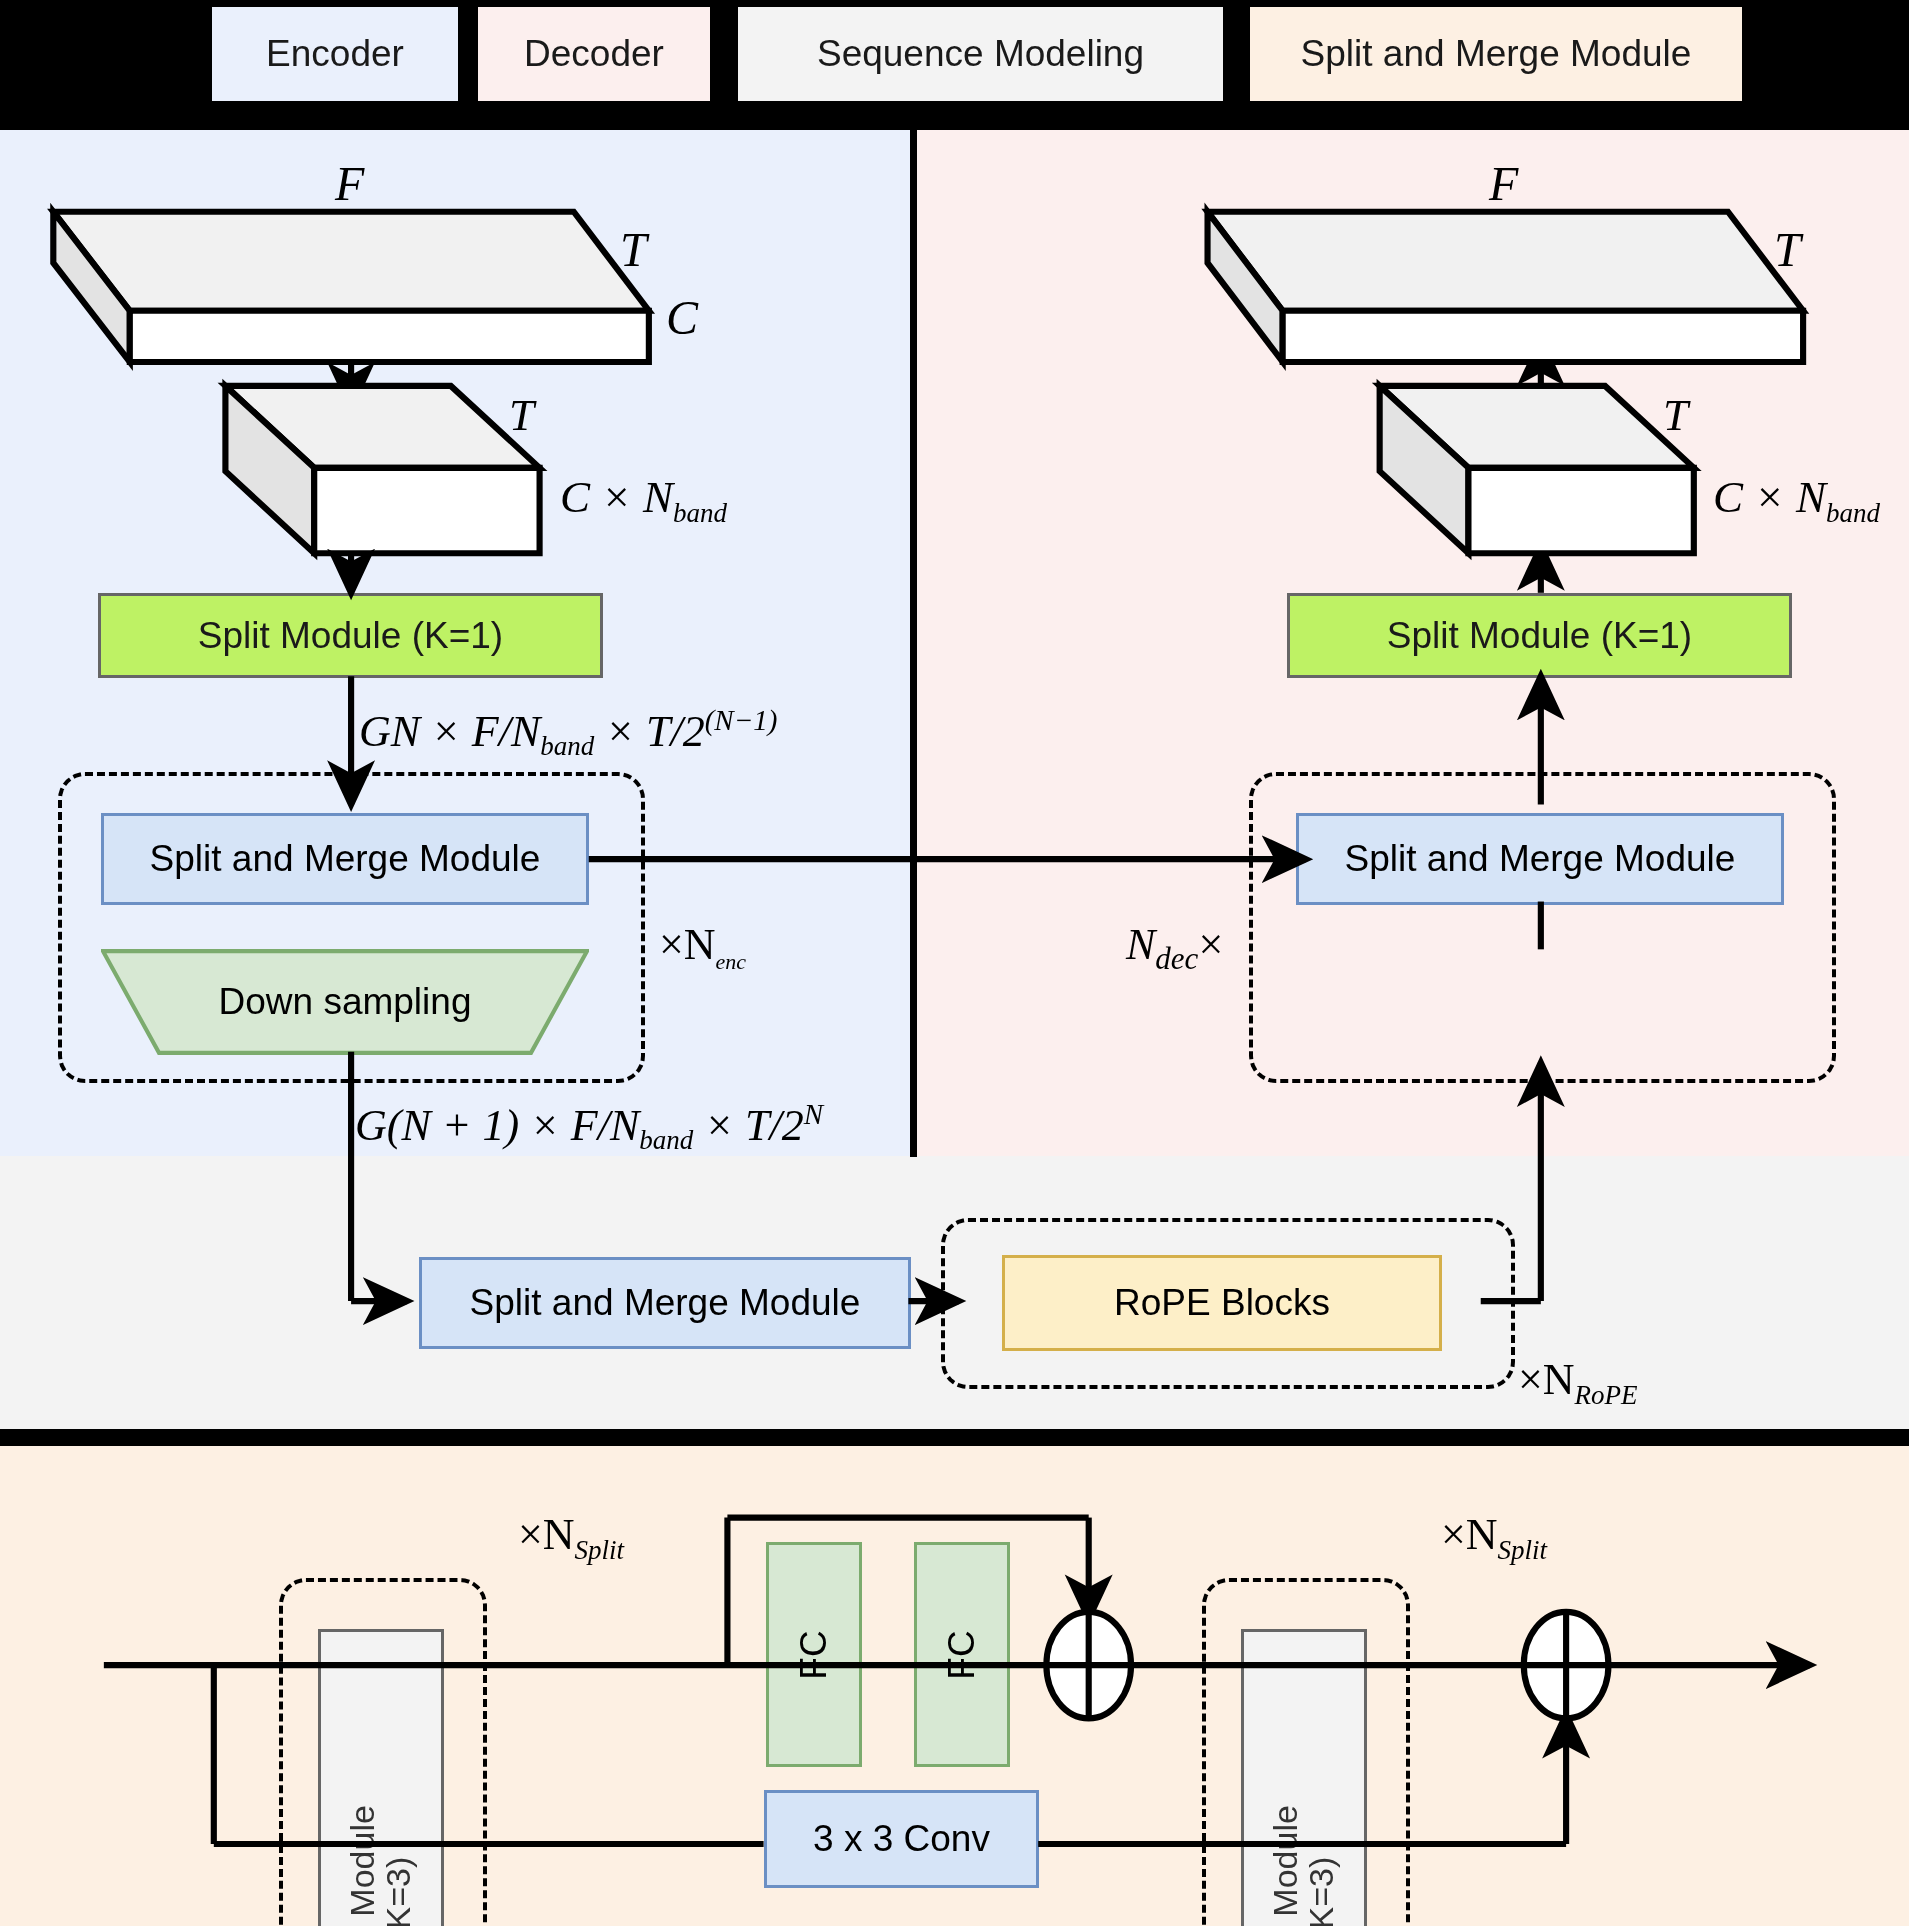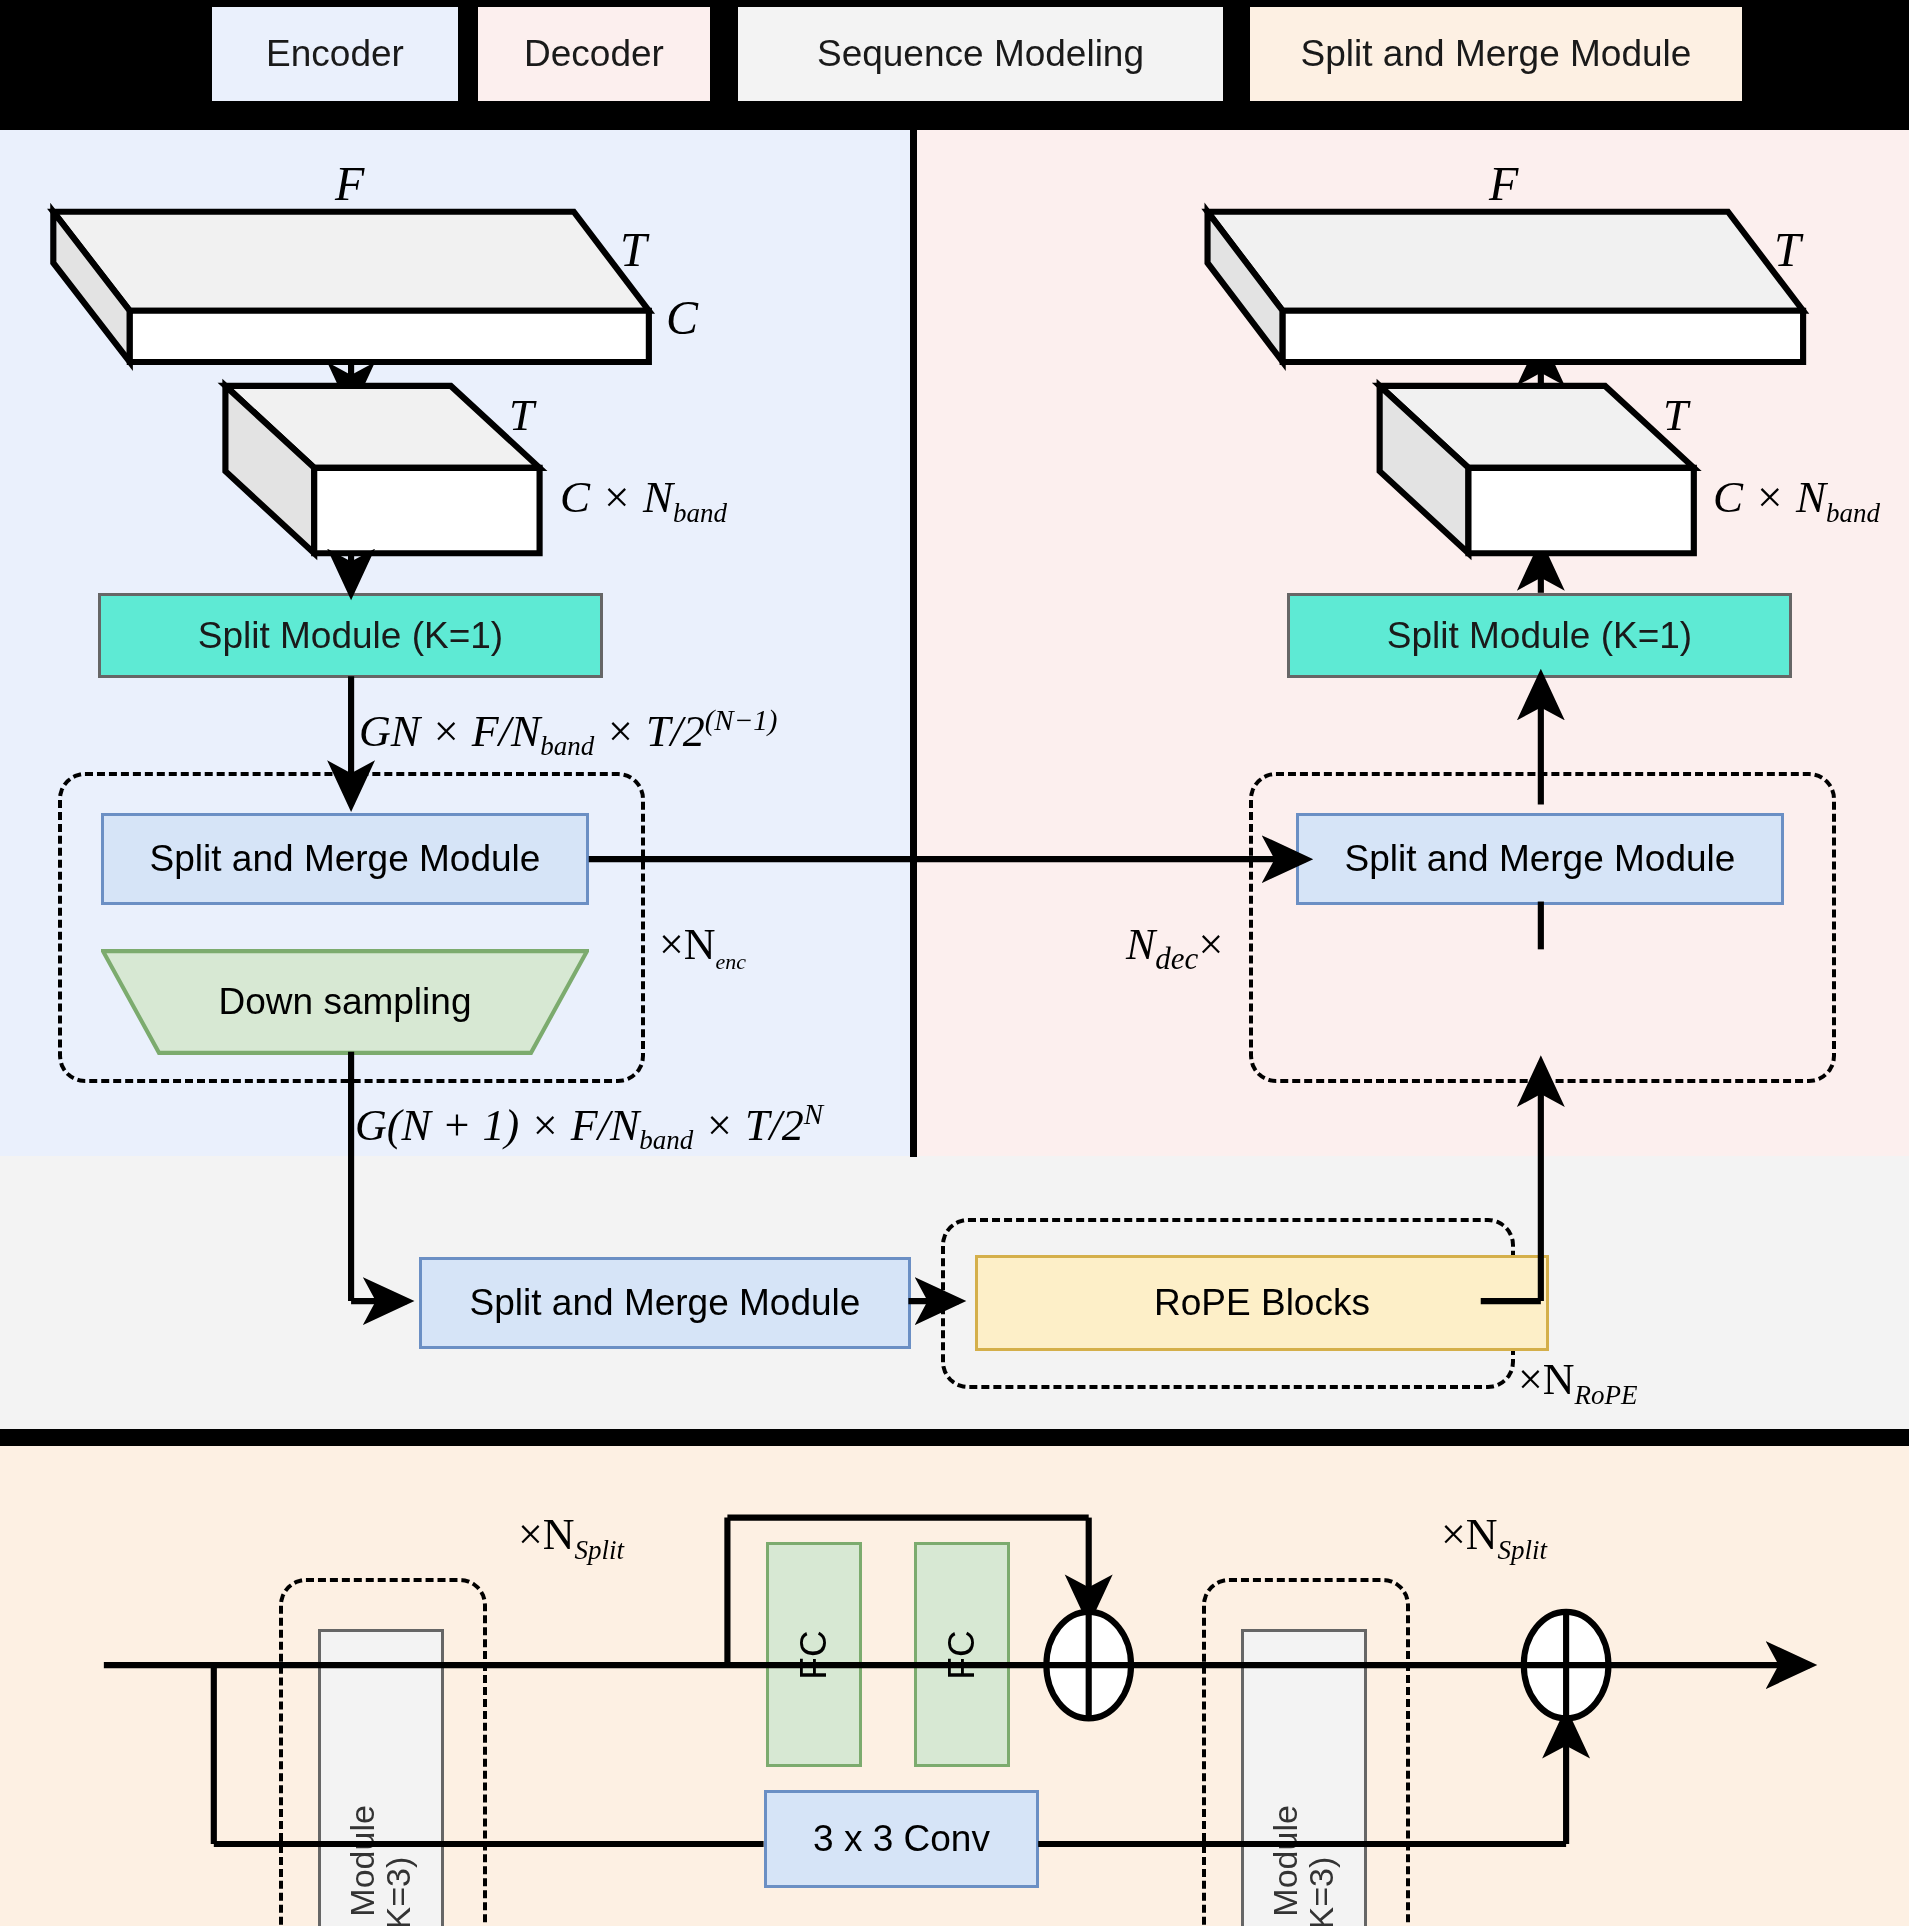--- a/index.html
+++ b/index.html
@@ -15,21 +15,21 @@
   .enc-bg{left:0;top:130px;width:910px;height:1027px;background:#eaf0fc;}
   .dec-bg{left:917px;top:130px;width:992px;height:1027px;background:#fcefee;}
   .seq-bg{left:0;top:1156px;width:1909px;height:273px;background:#f3f3f3;}
   .sam-bg{left:0;top:1446px;width:1909px;height:480px;background:#fdf0e3;}
   .vdiv{position:absolute;left:910px;top:130px;width:6.8px;height:1027px;background:#000;}
   .hdiv{position:absolute;left:0;top:1430px;width:1909px;height:16.4px;background:#000;}
 
   
   .box{position:absolute;box-sizing:border-box;display:flex;align-items:center;justify-content:center;
        text-align:center;color:#1a1a1a;}
-  .box-grey{background:#5eead4;border:3.4px solid #666;font-size:37px;}
+  .box-grey{background:#bef264;border:3.4px solid #666;font-size:37px;}
   .box-blue{background:#d6e4f7;border:3.4px solid #6b8fc4;font-size:37px;color:#000;}
   .box-yellow{background:#fdefc8;border:3.4px solid #d4af4a;font-size:37px;color:#000;}
   .box-green{background:#d7e8d3;border:3.4px solid #7cab6e;font-size:37px;color:#000;}
 
   .trap{position:absolute;display:flex;align-items:center;justify-content:center;font-size:37px;color:#000;}
   .trap svg{position:absolute;left:0;top:0;}
   .trap span{position:relative;z-index:2;}
 
   .dashed{position:absolute;box-sizing:border-box;border:4.8px dashed #000;border-radius:27px;}
 
@@ -230,21 +230,21 @@
   <div class="lbl" style="left:1126px;top:919px;font-size:44px;">
     <span>N</span><sub style="font-size:31px;">dec</sub><span class="lbl-up">×</span>
   </div>
 
   <div class="box box-blue" style="left:419px;top:1257px;width:492px;height:92px;">
     <span>Split and Merge Module</span>
   </div>
 
   <div class="dashed" style="left:941px;top:1218px;width:574px;height:171px;"></div>
 
-  <div class="box box-yellow" style="left:975px;top:1255px;width:574px;height:96px;">
+  <div class="box box-yellow" style="left:1002px;top:1255px;width:440px;height:96px;">
     <span>RoPE Blocks</span>
   </div>
 
   <div class="lbl" style="left:1518px;top:1354px;font-size:44px;">
     <span class="lbl-up">×N</span><sub style="font-size:27px;">RoPE</sub>
   </div>
 
   <div class="dashed" style="left:279px;top:1574px;width:208px;height:642px;height:635px;top:1578px;"></div>
   <div class="vtext" style="left:318px;top:1629px;width:126px;height:540px;">
     <span>

